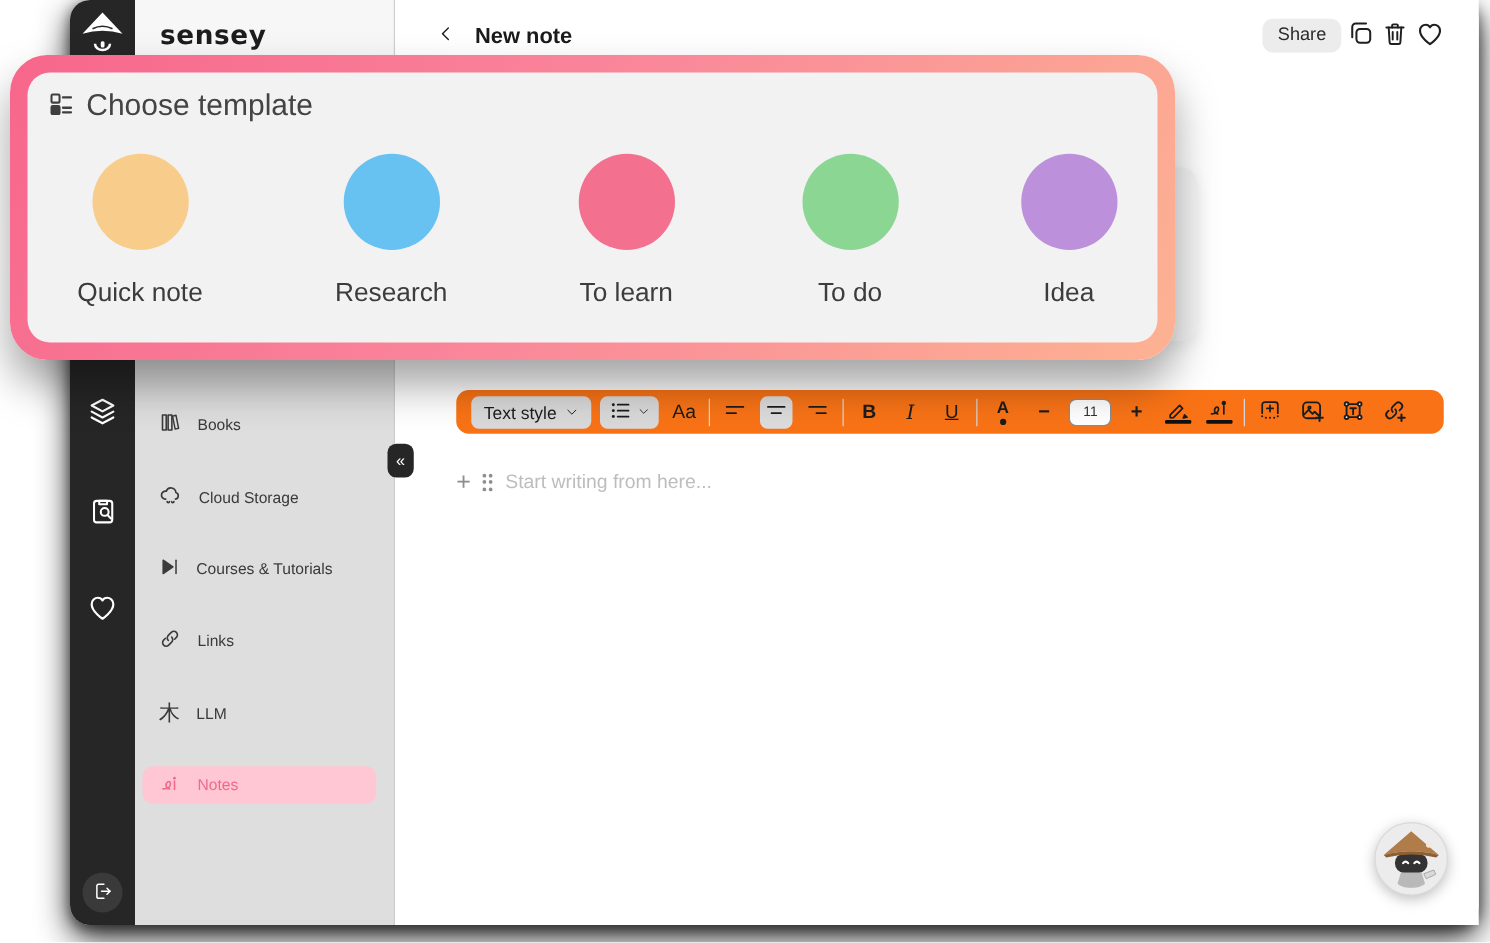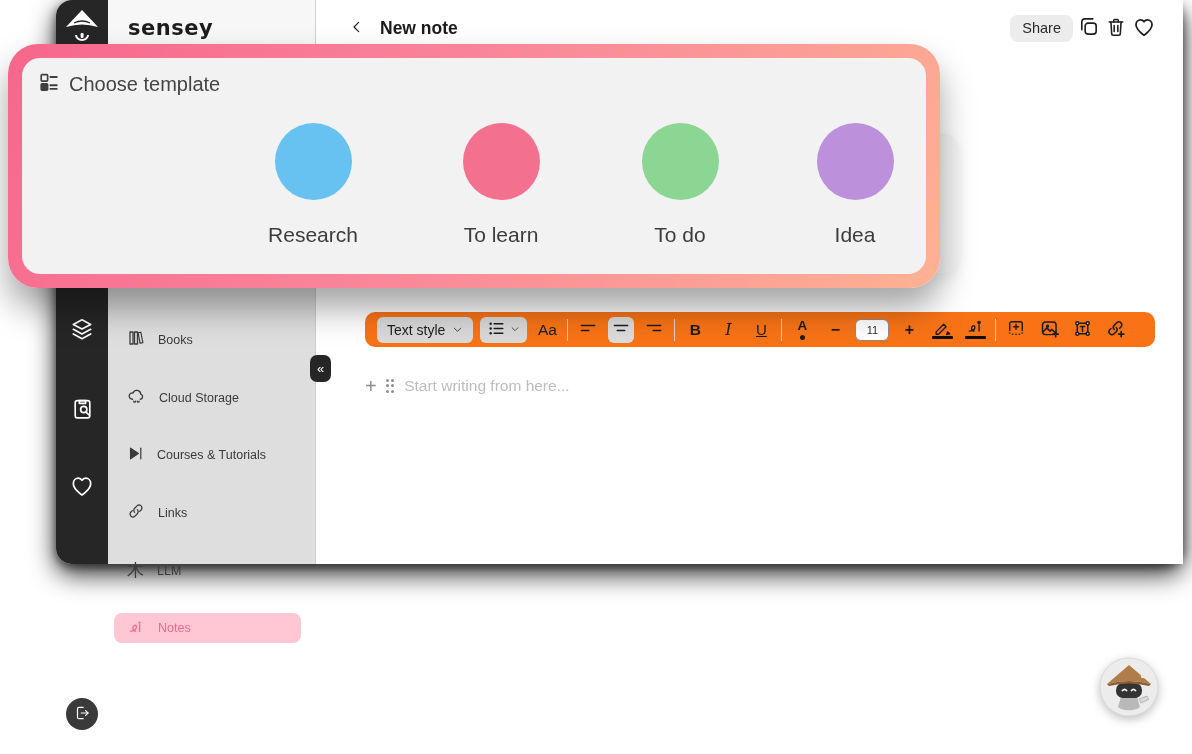--- a/index.html
+++ b/index.html
@@ -1,20 +1,20 @@
 <!DOCTYPE html>
 <html><head>
 <meta charset="utf-8">
 <style>
   html,body{margin:0;padding:0;background:#fff;}
   *{box-sizing:border-box;font-family:"Liberation Sans",sans-serif;}
   .stage{position:relative;width:1192px;height:754px;background:#fff;overflow:hidden;}
 
   
-  .window{position:absolute;left:56px;top:0;width:1127px;height:564px;background:#fff;
+  .window{position:absolute;left:56px;top:0;width:1127px;height:740px;background:#fff;
     border-radius:16px;box-shadow:0 10px 26px rgba(5,5,5,.82),0 3px 10px rgba(0,0,0,.5);}
   
   .rail{position:absolute;left:0;top:0;width:52px;height:100%;background:#262626;border-radius:16px 0 0 16px;}
   .rail-logo{position:absolute;left:0;top:5px;width:52px;display:flex;justify-content:center;}
   .rail-btn{position:absolute;left:10px;width:32px;height:32px;display:flex;align-items:center;justify-content:center;
     background:transparent;border:none;padding:0;cursor:pointer;}
   .rail-btn svg{stroke:#fff;fill:none;stroke-width:1.6;stroke-linecap:round;stroke-linejoin:round;}
   .logout-btn{top:698px;background:#3a3a3a;border-radius:50%;}
   
   .sidebar{position:absolute;left:52px;top:0;width:208px;height:100%;background:#dedede;border-right:1px solid rgba(0,0,0,.07);}
@@ -73,21 +73,21 @@
   
   .mascot{position:absolute;left:1043px;top:657px;width:60px;height:60px;border:none;background:transparent;padding:0;cursor:pointer;z-index:7;
     filter:drop-shadow(0 3px 5px rgba(0,0,0,.25));}
   
   .modal{position:absolute;left:8px;top:44px;width:932px;height:244px;border-radius:30px;padding:14px;
     background:linear-gradient(120deg,#f7668c 0%,#f9859a 45%,#fdb292 100%);
     box-shadow:0 20px 34px rgba(0,0,0,.36);z-index:10;}
   .modal-inner{position:relative;width:100%;height:100%;background:#f2f2f2;border-radius:18px;}
   .modal-title-row{position:absolute;left:16px;top:13px;display:flex;align-items:center;gap:9px;}
   .modal-title-row svg{stroke:#3f3f3f;fill:none;stroke-width:1.8;stroke-linecap:round;}
-  .modal-title{font-size:20px;font-weight:500;color:#444;}
+  .modal-title{font-size:24px;font-weight:500;color:#444;}
   .tpl{position:absolute;top:65px;width:160px;display:flex;flex-direction:column;align-items:center;cursor:pointer;}
   .tpl .circle{width:77px;height:77px;border-radius:50%;}
   .tpl .tpl-label{margin-top:23px;font-size:21px;color:#3c3c3c;}
 </style>
 </head>
 <body>
 
 <div class="stage">
 
   <div class="window">
@@ -417,20 +417,24 @@
         <span>
           <svg width="22" height="22" viewBox="0 0 24 24">
               <rect x="3.5" y="4" width="7" height="7" rx="1"></rect>
               <rect x="3.5" y="14" width="7" height="7" rx="1" fill="#3f3f3f"></rect>
               <path d="M13.5 6.5h7M13.5 15.5h7M13.5 19.5h7" stroke-width="2"></path>
             </svg>
         </span>
         <span class="modal-title">Choose template</span>
       </div>
 
+      <div class="tpl" style="left:10px">
+        <div class="circle" style="background-color: rgb(248, 205, 140);"></div>
+        <div class="tpl-label">Quick note</div>
+      </div>
       <div class="tpl" style="left:211px">
         <div class="circle" style="background-color: rgb(103, 193, 241);"></div>
         <div class="tpl-label">Research</div>
       </div>
       <div class="tpl" style="left:399px">
         <div class="circle" style="background-color: rgb(244, 112, 143);"></div>
         <div class="tpl-label">To learn</div>
       </div>
       <div class="tpl" style="left:578px">
         <div class="circle" style="background-color: rgb(139, 214, 147);"></div>

